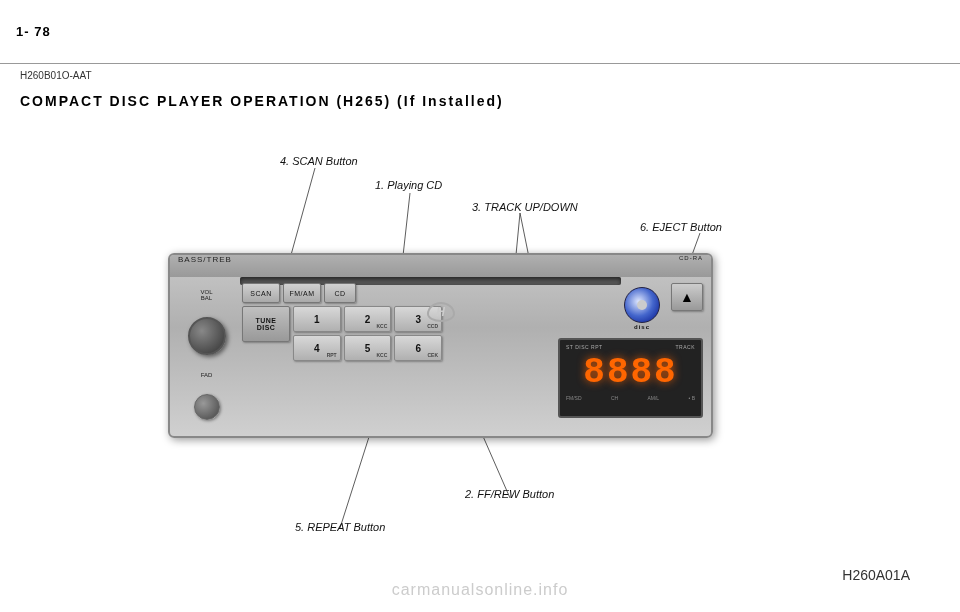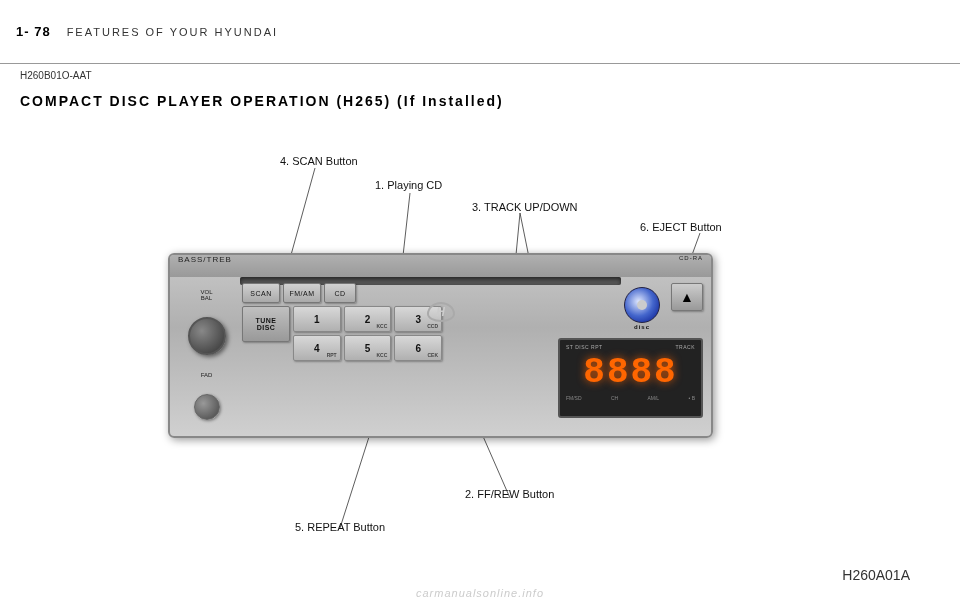--- a/index.html
+++ b/index.html
@@ -55,20 +55,21 @@
       height: 490px;
       margin: 0 auto;
     }
 
     
     .callout {
       position: absolute;
       font-size: 11px;
       color: #111;
       white-space: nowrap;
+      font-style: italic;
     }
 
     
     .radio-unit {
       position: absolute;
       left: 148px;
       top: 140px;
       width: 545px;
       height: 185px;
       background: linear-gradient(180deg, #c8c8c8 0%, #b0b0b0 40%, #d0d0d0 100%);
@@ -354,32 +355,30 @@
       right: 30px;
       font-size: 14px;
       color: #333;
       margin-top: 40px;
     }
     .footer-watermark {
       position: absolute;
       bottom: 4px;
       left: 50%;
       transform: translateX(-50%);
-      font-size: 11px;
+      font-size: 16px;
       color: #ccc;
       letter-spacing: 1px;
-      font-style: italic;
     }
   </style>
 </head>
 <body>
 
 <div class="header">
   <span class="header-chapter">1-  78</span>
-  <span class="header-title">FEATURES  OF  YOUR  HYUNDAI</span>
 </div>
 
 <div class="page-content">
   <div class="reference-code">H260B01O-AAT</div>
   <div class="section-title">COMPACT  DISC  PLAYER  OPERATION  (H265)  (If   Installed)</div>
 
   <div class="diagram-area">
 
     <svg class="callout-svg">
 

